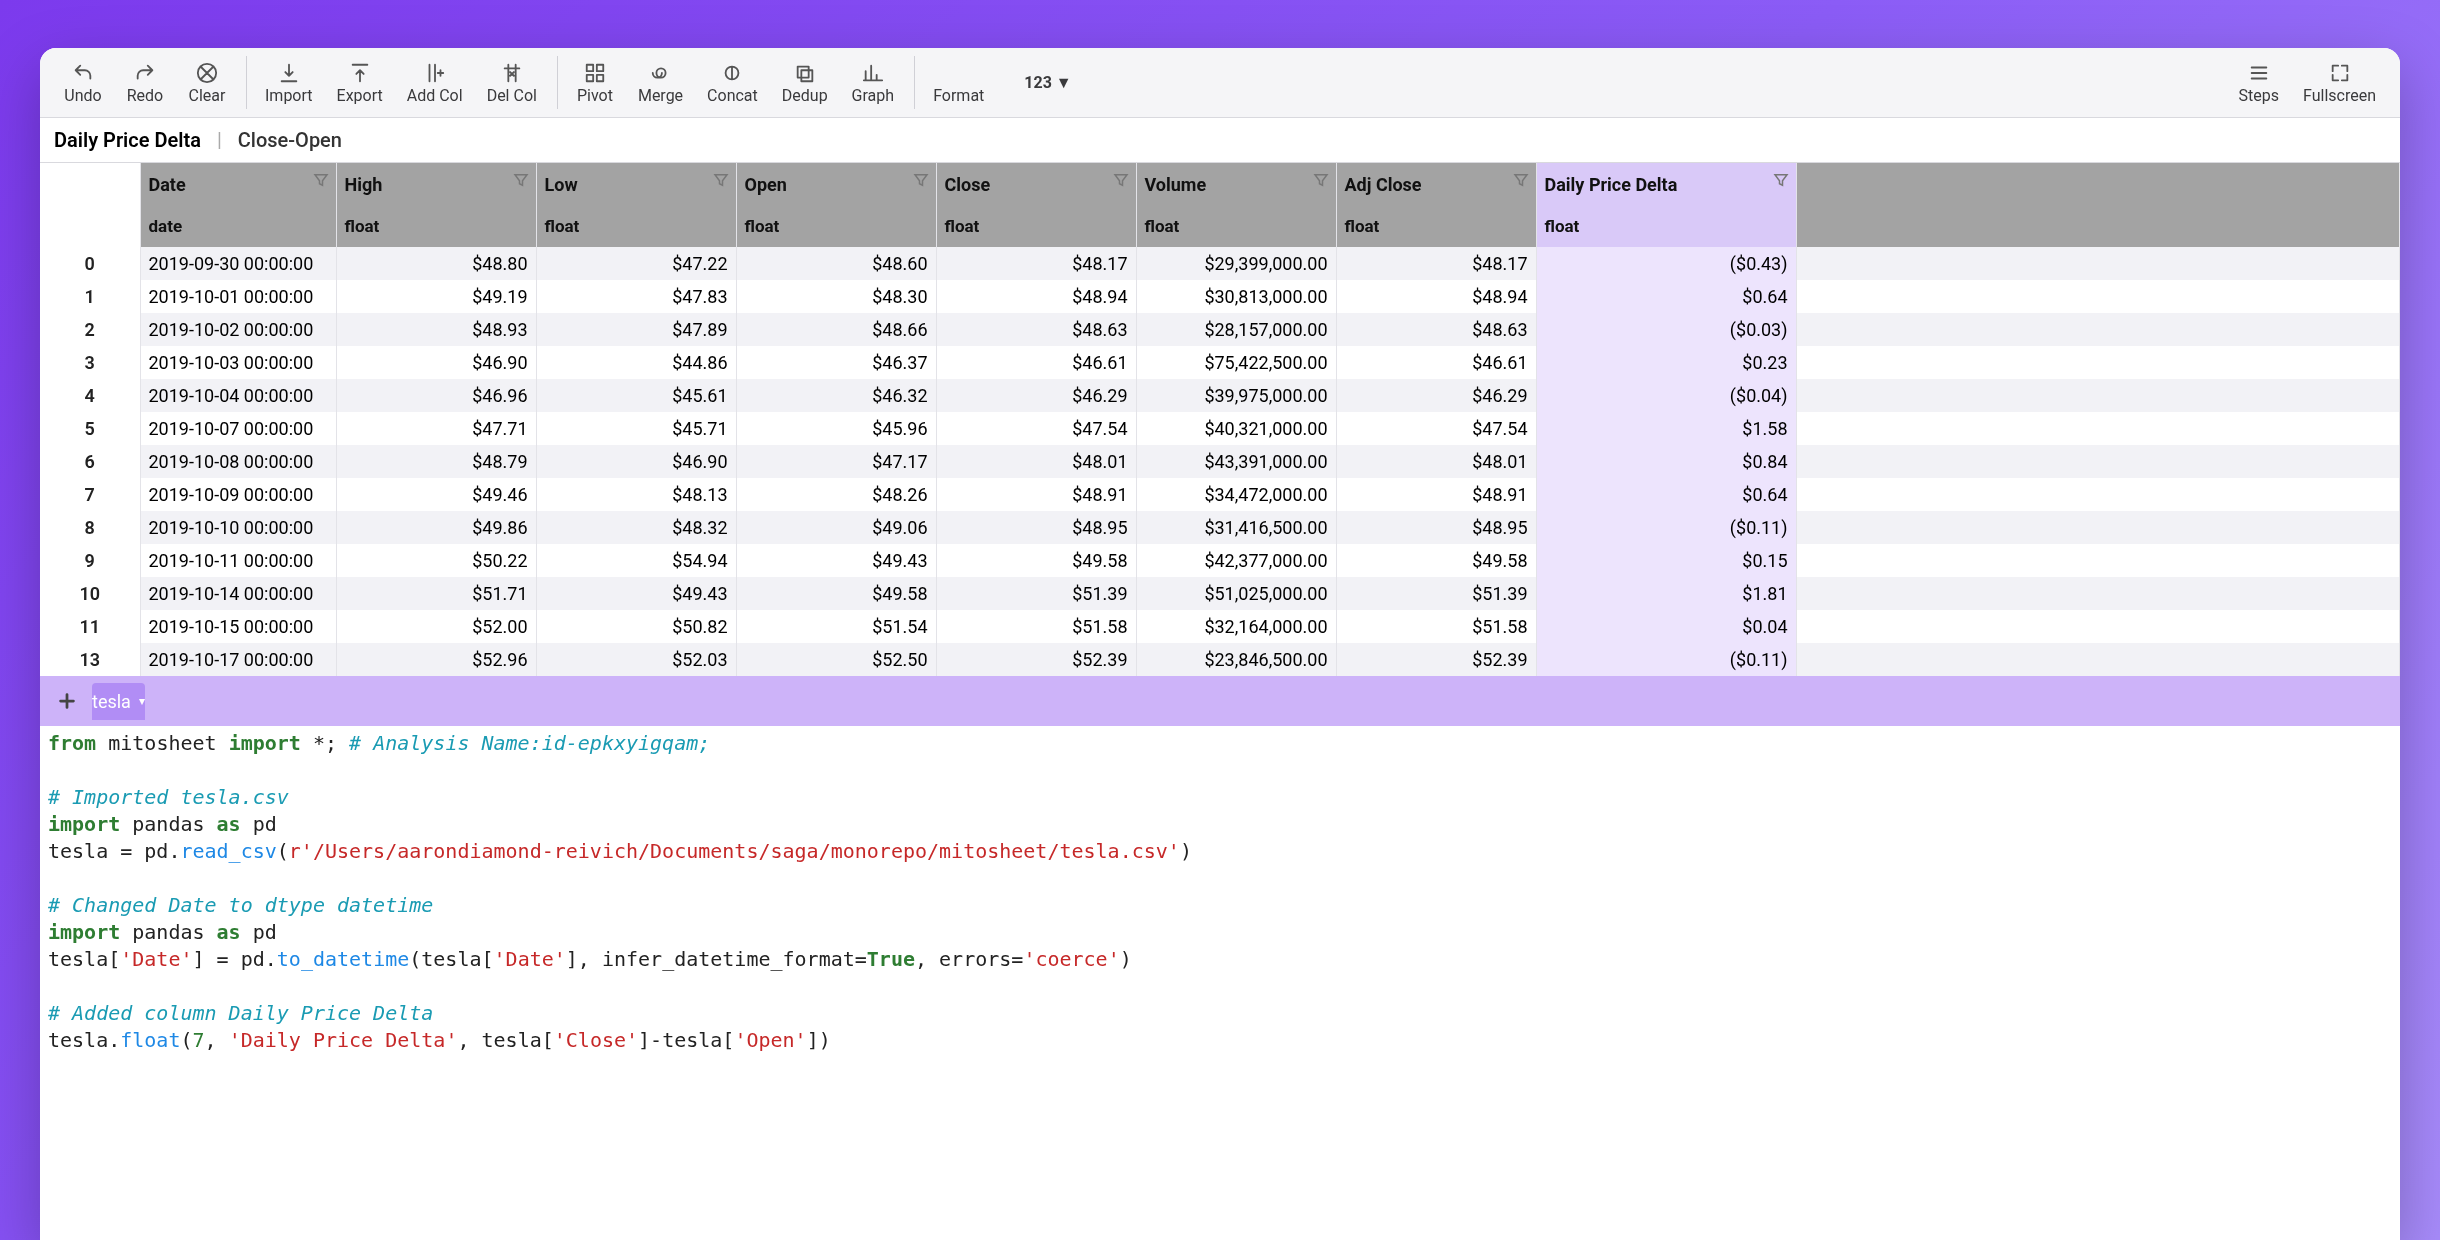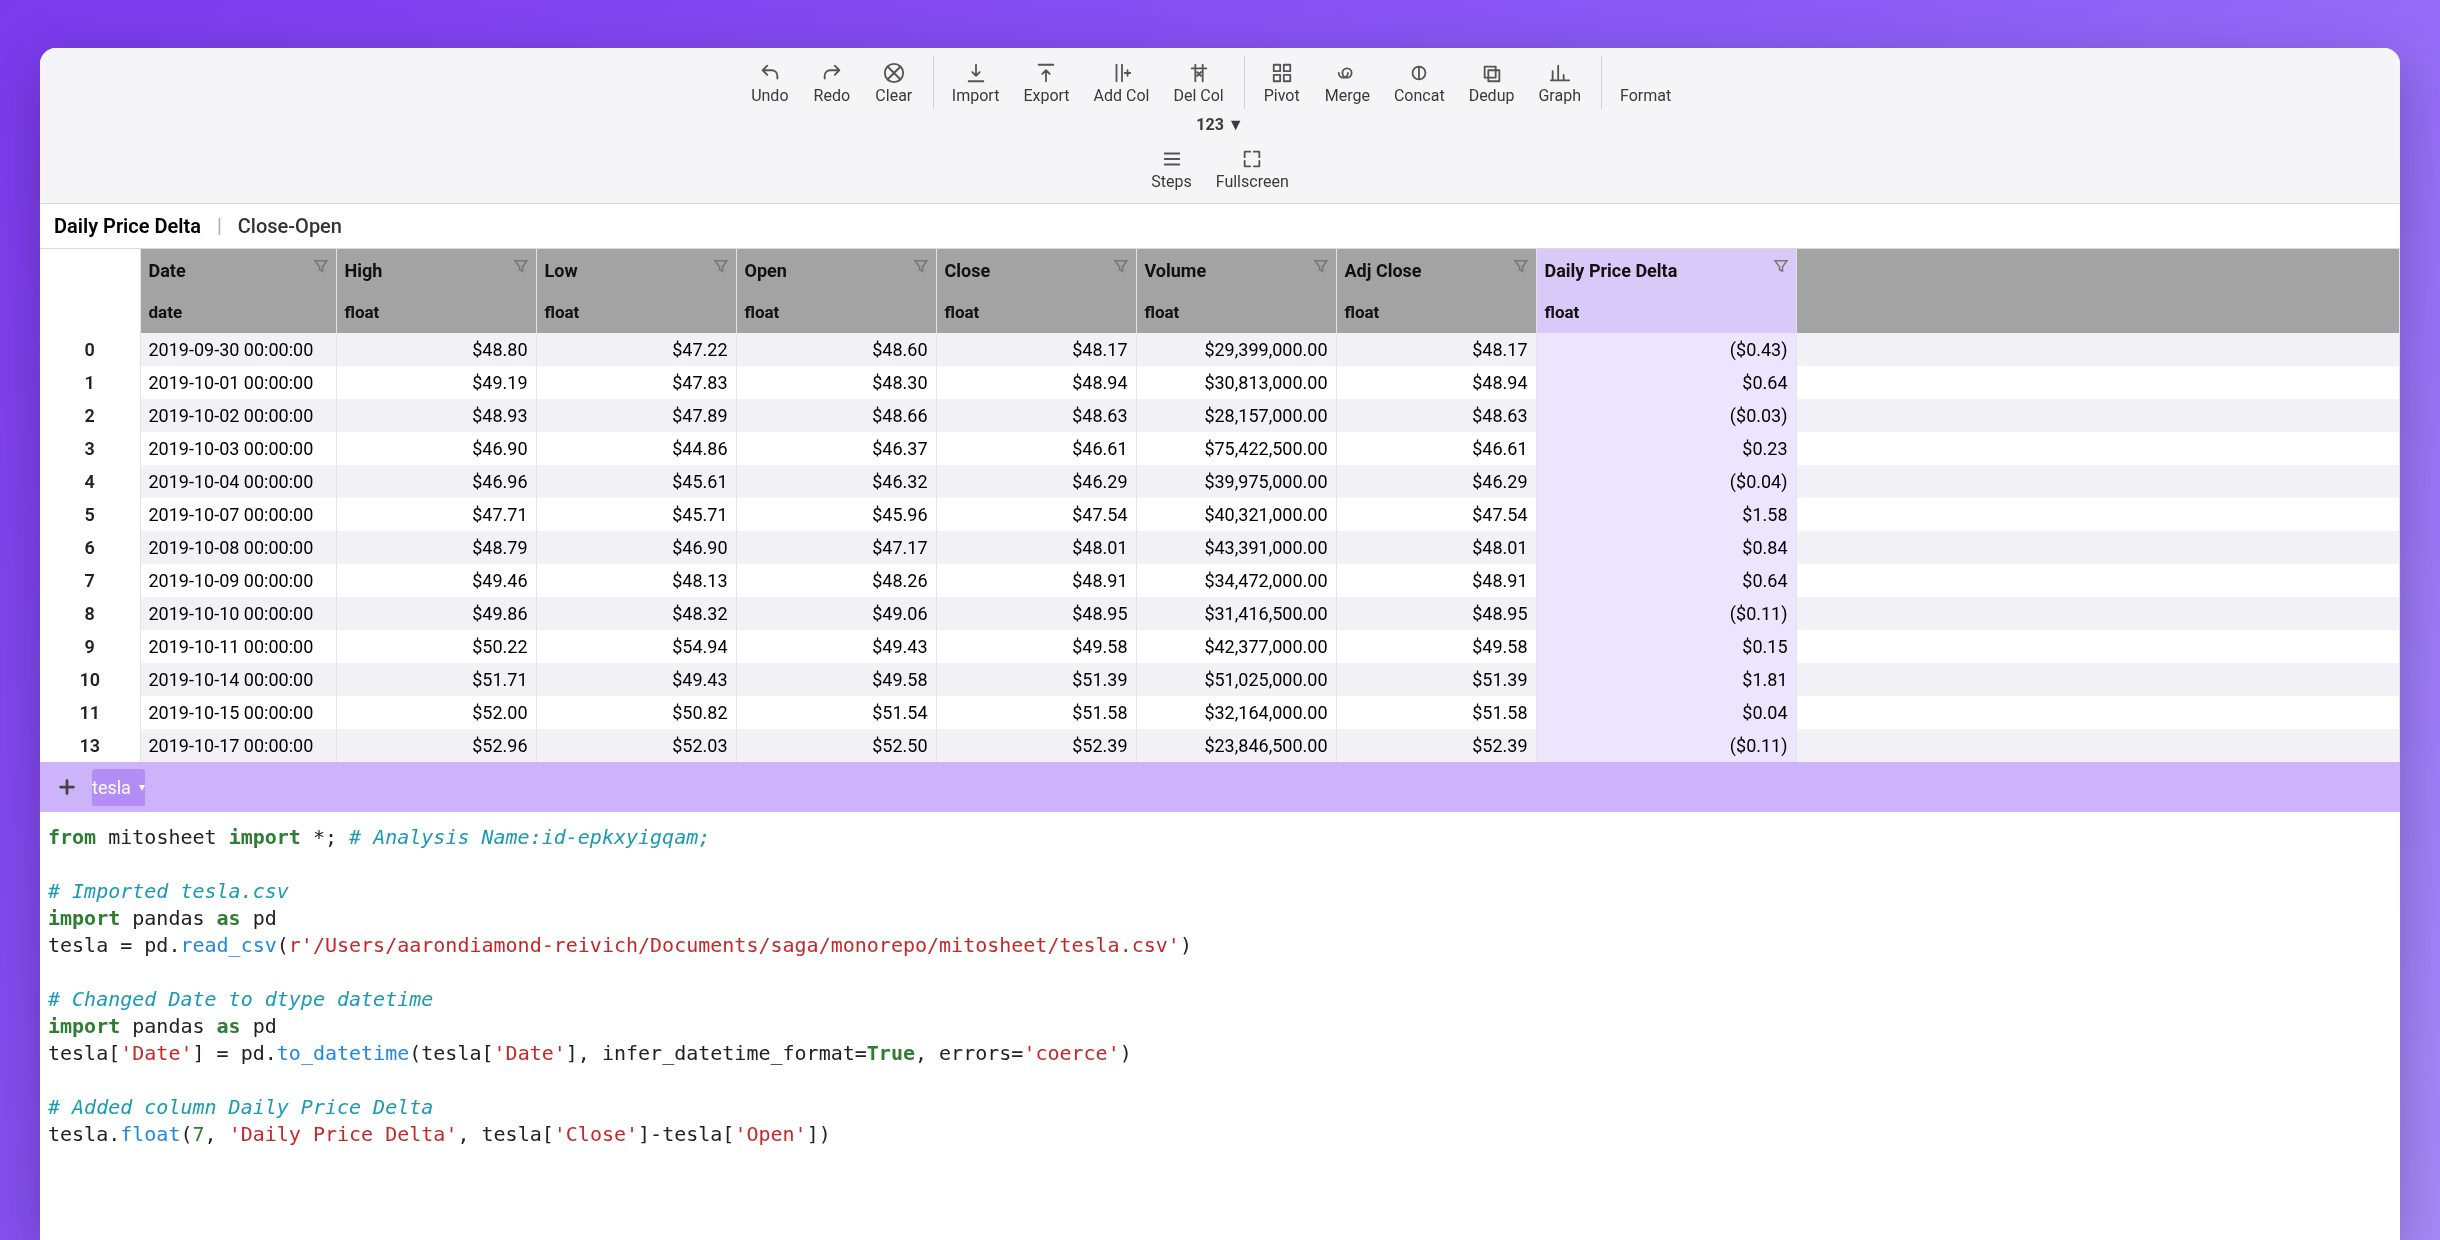--- a/index.html
+++ b/index.html
@@ -20,21 +20,20 @@
       display: flex;
       flex-direction: column;
     }
     .toolbar {
       display: flex;
       align-items: center;
       background: #f5f5f7;
       border-bottom: 1px solid #d9d9de;
       padding: 8px 14px;
       gap: 2px;
-      flex-direction: column;
     }
     .tb-group {
       display: flex;
       align-items: center;
       border-right: 1px solid #d0d0d6;
       padding-right: 10px;
       margin-right: 8px;
       gap: 4px;
     }
     .tb-group:last-child { border-right: none; }
@@ -137,21 +136,21 @@
       font-size:18px;
       display:flex;
       align-items:center;
       gap:8px;
       cursor:pointer;
     }
     .code-panel {
       flex:1;
       overflow:auto;
       background:#fff;
-      padding:12px 8px;
+      padding:4px 8px;
       font-family: "SF Mono", Menlo, Consolas, monospace;
       font-size:20px;
       line-height:1.35;
       color:#222;
     }
     .code-panel .kw { color:#2e7d32; font-weight:700; }
     .code-panel .kw-as { color:#2e7d32; font-weight:700; }
     .code-panel .cm { color:#1a9bb3; font-style:italic; }
     .code-panel .str { color:#c62828; }
     .code-panel .num { color:#2e7d32; }

